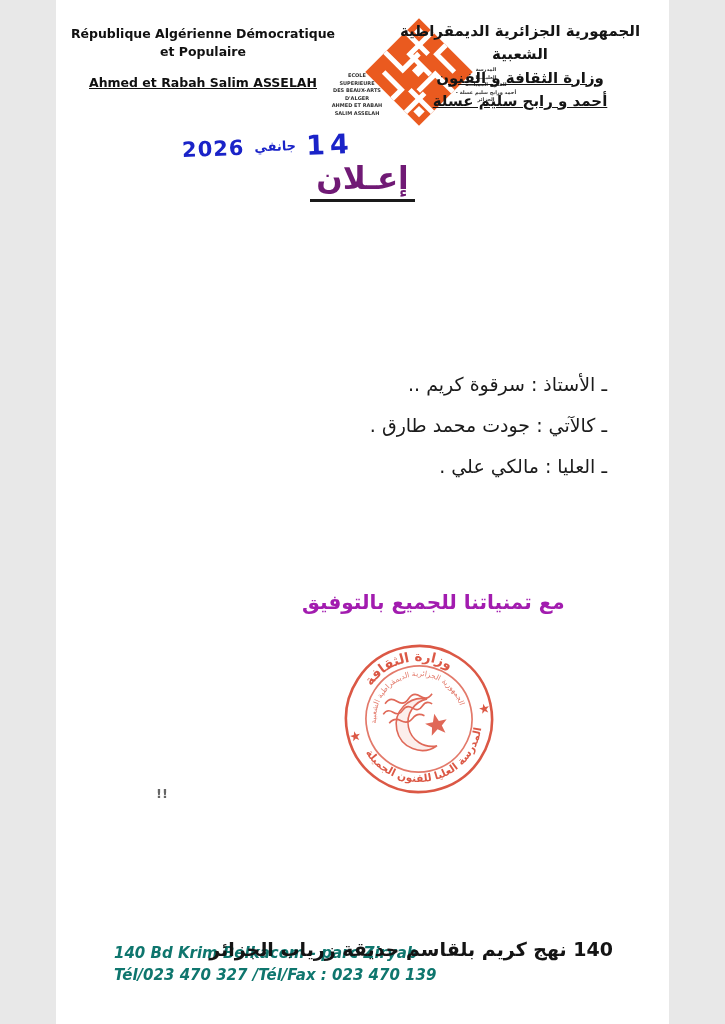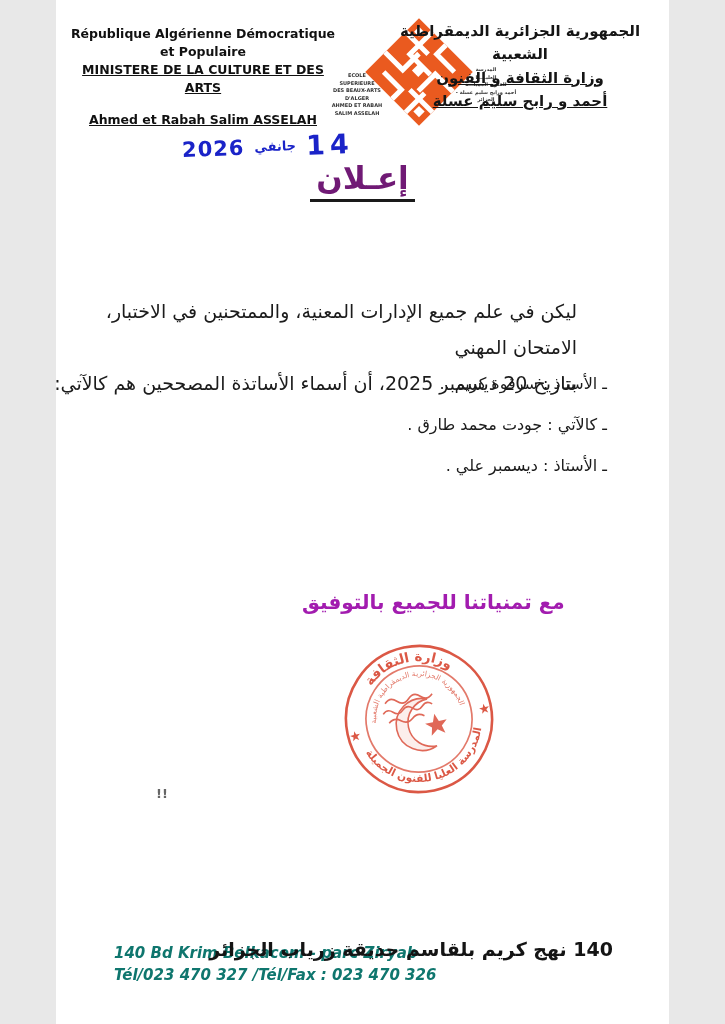--- a/index.html
+++ b/index.html
@@ -53,21 +53,21 @@
     border-bottom:3px solid #1a1a1a;padding:0 6px 3px 6px;
   }
   
   .body-par{
     position:absolute;right:92px;top:293px;width:540px;
     direction:rtl;text-align:right;
     font-size:19px;line-height:36px;color:#1b1b1b;
   }
   .names{
     position:absolute;right:62px;top:374px;
-    direction:rtl;text-align:right;font-size:16px;color:#1b1b1b;
+    direction:rtl;text-align:right;font-size:19px;color:#1b1b1b;
   }
   .names .name{margin-bottom:21px;line-height:20px;}
   .closing{
     position:absolute;left:246px;top:590px;
     direction:rtl;font-size:20px;font-weight:bold;color:#a21caf;
     letter-spacing:.5px;
   }
   
   .stamp-wrap{position:absolute;left:268px;top:630px;width:195px;height:178px;}
   
@@ -83,21 +83,20 @@
   }
   .ftr-right .ar{direction:rtl;}
 </style>
 </head>
 <body>
 
 <div class="page">
 
   <div class="hdr-left">
     <div class="l1">République Algérienne Démocratique et Populaire</div>
-    <div class="u">MINISTERE DE LA CULTURE ET DES ARTS</div>
     <div class="gap"></div>
     <div class="u">Ahmed et Rabah Salim ASSELAH</div>
   </div>
 
   <div class="logo-wrap">
     <svg viewBox="0 0 140 120" width="140" height="120">
       <g transform="translate(70,60) rotate(45)">
         <rect x="-38" y="-38" width="76" height="76" fill="#ea5a1f"></rect>
         <g stroke="#ffffff" stroke-width="5" fill="none">
           <path d="M-38,-19 H-6"></path>
@@ -137,29 +136,25 @@
   <div class="date-stamp">
     <span class="year">2026</span>
     <span class="month">جانفي</span>
     <span class="day">14</span>
   </div>
 
   <div class="title-row">
     <span class="title">إعـلان</span>
   </div>
 
-  <div class="body-par">
-    <div>ليكن في علم جميع الإدارات المعنية، والممتحنين في الاختبار، الامتحان المهني</div>
-    <div>بتاريخ 20 ديسمبر 2025، أن أسماء الأساتذة المصححين هم كالآتي:</div>
-  </div>
 
   <div class="names">
     <div class="name">ـ الأستاذ : سرقوة كريم ..</div>
     <div class="name">ـ كالآتي : جودت محمد طارق .</div>
-    <div class="name">ـ الأستاذ : ديسمبر علي .</div>
+    <div class="name">ـ العليا : مالكي علي .</div>
   </div>
 
   <div class="closing">مع تمنياتنا للجميع بالتوفيق</div>
 
   <div class="stamp-wrap">
     <svg viewBox="0 0 195 178" width="195" height="178">
       <defs>
         <path id="arcTop" d="M -58,0 A 58,58 0 0 1 58,0"></path>
         <path id="arcBot" d="M -63,0 A 63,63 0 0 0 63,0"></path>
         <path id="arcInner" d="M -43,0 A 43,43 0 0 1 43,0"></path>
@@ -190,19 +185,19 @@
           <path d="M 16,-2 l 3,8 8,0 -6,5 2,8 -7,-5 -7,5 2,-8 -6,-5 8,0 Z" fill="#d7412c" stroke="none"></path>
         </g>
       </g>
     </svg>
   </div>
 
   <div class="artifact">!!</div>
 
   <div class="ftr-left">
     <div>140 Bd Krim Belkacem - parc Ziryab</div>
-    <div>Tél/023 470 327 /Tél/Fax : 023 470 326</div>
+    <div>Tél/023 470 327 /Tél/Fax : 023 470 139</div>
   </div>
   <div class="ftr-right">
     <div class="ar">140 نهج كريم بلقاسم حديقة زرياب الجزائر</div>
   </div>
 
 </div>
 
 </body></html>

